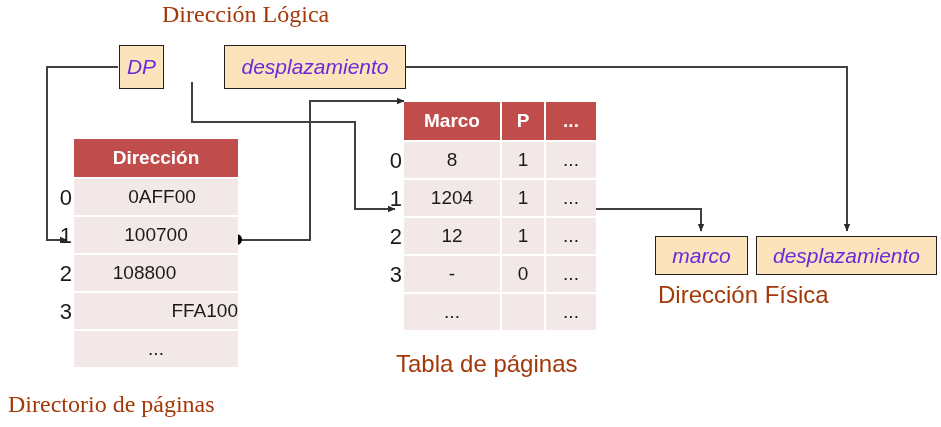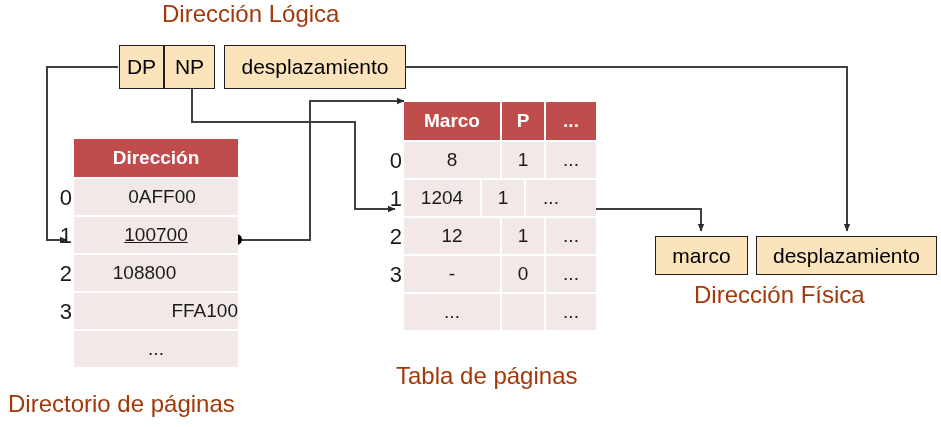--- a/index.html
+++ b/index.html
@@ -9,21 +9,21 @@
   #stage{position:relative;width:941px;height:427px;}
 
   svg.wires{position:absolute;left:0;top:0;width:941px;height:427px;overflow:visible;}
 
   
   .title{position:absolute;color:#A33809;font-size:24px;line-height:1;white-space:nowrap;}
 
   
   .fbox{position:absolute;background:#FBE4BC;border:1px solid #231f20;
         box-sizing:border-box;display:flex;align-items:center;justify-content:center;
-        color:#000000;font-size:21px;white-space:nowrap;}
+        color:#6d28d9;font-size:21px;white-space:nowrap;font-style:italic;}
 
   
   .tbl{position:absolute;}
   .thead{display:flex;background:#C04C4C;}
   .thead .hc{color:#ffffff;font-size:19px;font-weight:bold;text-align:center;
              line-height:38px;height:38px;box-sizing:border-box;}
   .thead .hc + .hc{border-left:2px solid #ffffff;}
   .trow{display:flex;background:#F3E8E8;margin-top:2px;}
   .trow .c{color:#1a1a1a;font-size:19px;text-align:center;line-height:36px;height:36px;
            box-sizing:border-box;}
@@ -53,33 +53,30 @@
     <path d="M237,240 L310,240 L310,101 L404,101" fill="none" stroke="#404040" stroke-width="2" marker-end="url(#ah)"></path>
 
     <path d="M501,209 L701,209 L701,231" fill="none" stroke="#404040" stroke-width="2" marker-end="url(#ah)"></path>
 
     <path d="M406,67 L847,67 L847,231" fill="none" stroke="#404040" stroke-width="2" marker-end="url(#ah)"></path>
   </svg>
 
   <div class="dot" style="left:231px;top:234px;"></div>
   <div class="dot" style="left:495px;top:203px;"></div>
 
-  <div class="title" style="left:162px;top:2px;">Dirección Lógica</div>
+  <div class="title" style="left:162px;top:2px;font-family:Liberation Serif, serif;">Dirección Lógica</div>
 
-  <div class="title" style="left:8px;top:392px;">Directorio de páginas</div>
+  <div class="title" style="left:8px;top:392px;font-family:Liberation Serif, serif;">Directorio de páginas</div>
 
-  <div class="title" style="left:396px;top:352px;margin-top:12px;">Tabla de páginas</div>
+  <div class="title" style="left:396px;top:352px;">Tabla de páginas</div>
 
-  <div class="title" style="left:694px;top:283px;">Dirección Física</div>
+  <div class="title" style="left:658px;top:283px;">Dirección Física</div>
 
   <div class="fbox" style="left:119px;top:45px;width:45px;height:44px;">
     <span>DP</span>
-  </div>
-  <div class="fbox" style="left:164px;top:45px;width:51px;height:44px;">
-    <span>NP</span>
   </div>
   <div class="fbox" style="left:224px;top:45px;width:182px;height:44px;">
     <span>desplazamiento</span>
   </div>
 
   <div class="fbox" style="left:655px;top:236px;width:93px;height:39px;">
     <span>marco</span>
   </div>
   <div class="fbox" style="left:756px;top:236px;width:181px;height:39px;">
     <span>desplazamiento</span>
@@ -87,21 +84,21 @@
 
   <div class="tbl" id="dir-table" style="left:74px;top:139px;width:164px;">
     <div class="thead">
       <div class="hc" style="width:164px;text-align:center;">Dirección</div>
     </div>
     <div id="dir-rows">
         <div class="trow">
           <div class="c" style="width: 164px; padding-left: 12px;">0AFF00</div>
         </div>
         <div class="trow">
-          <div class="c" style="width: 180px; text-decoration: underline;">100700</div>
+          <div class="c" style="width: 180px;">100700</div>
         </div>
         <div class="trow">
           <div class="c" style="width: 141px;">108800</div>
         </div>
         <div class="trow">
           <div class="c" style="width: 164px; text-align: right;">FFA100</div>
         </div>
         <div class="trow">
           <div class="c" style="width: 164px;">...</div>
         </div>
@@ -120,21 +117,21 @@
       <div class="hc" style="width:44px;">P</div>
       <div class="hc" style="width:52px;">...</div>
     </div>
     <div id="pt-rows">
         <div class="trow">
           <div class="c" style="width: 96px;">8</div>
           <div class="c" style="width: 44px;">1</div>
           <div class="c" style="width: 52px;">...</div>
         </div>
         <div class="trow">
-          <div class="c" style="width: 76px;">1204</div>
+          <div class="c" style="width: 96px;">1204</div>
           <div class="c" style="width: 44px;">1</div>
           <div class="c" style="width: 52px;">...</div>
         </div>
         <div class="trow">
           <div class="c" style="width: 96px;">12</div>
           <div class="c" style="width: 44px;">1</div>
           <div class="c" style="width: 52px;">...</div>
         </div>
         <div class="trow">
           <div class="c" style="width: 96px;">-</div>

